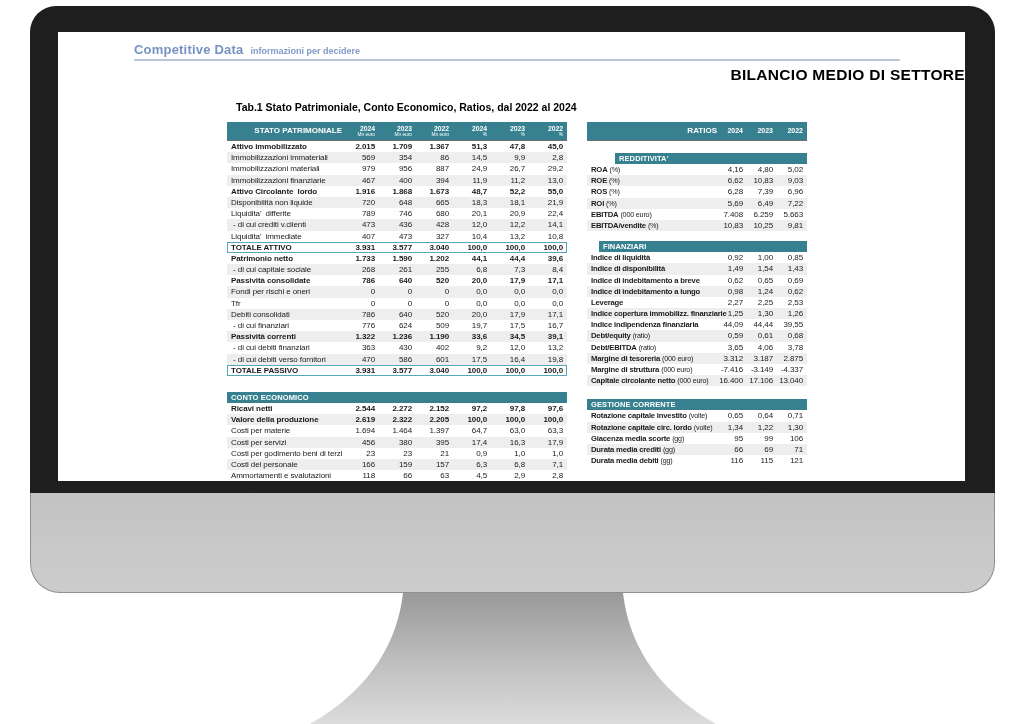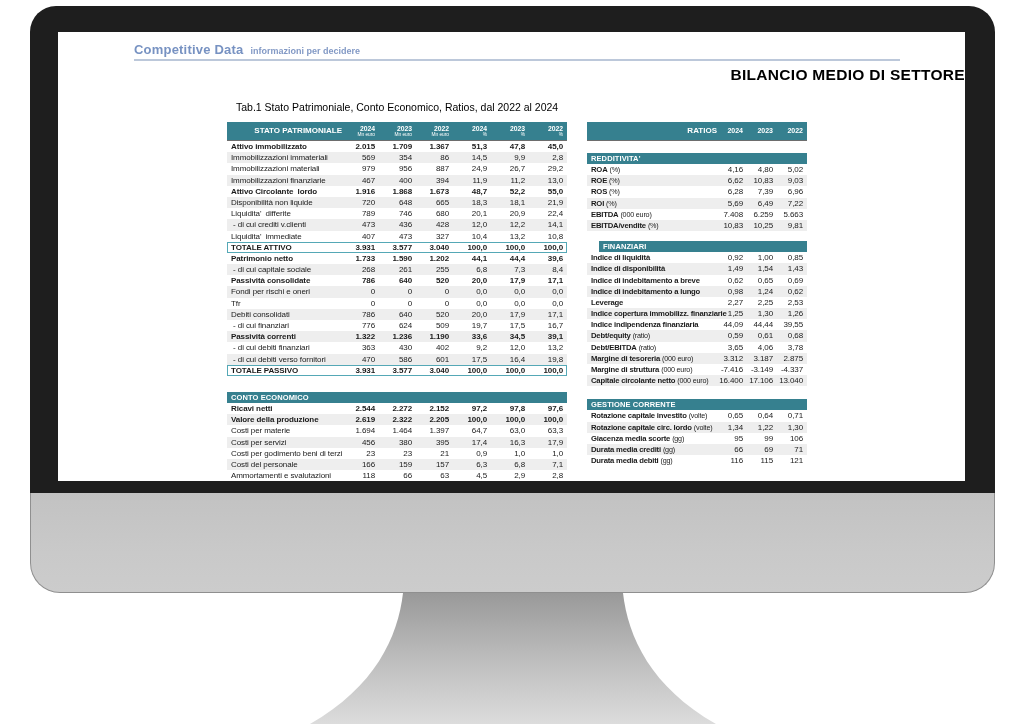--- a/index.html
+++ b/index.html
@@ -17,21 +17,21 @@
   
   .screen{position:absolute;left:58px;top:32px;width:907px;height:449px;background:#ffffff;overflow:hidden;}
 
   .brand{position:absolute;left:76px;top:8px;white-space:nowrap;}
   .brand-name{font-size:13px;font-weight:700;color:#7792c2;letter-spacing:0.2px;}
   .brand-tagline{font-size:9px;font-weight:700;color:#8299c5;margin-left:7px;}
   .brand-rule{position:absolute;left:76px;top:27px;width:766px;height:0;border-top:2px solid #bcc8da;}
 
   .title{position:absolute;left:0;top:34px;width:907px;text-align:right;
     font-size:15.5px;font-weight:700;color:#000;letter-spacing:0.3px;}
-  .caption{position:absolute;left:178px;top:69px;font-size:10.5px;color:#000;}
+  .caption{position:absolute;left:178px;top:69px;font-size:10.5px;color:#000;font-weight:bold;}
 
   .tbl{position:absolute;top:90px;}
   .tbl.left{left:169px;width:340px;}
   .tbl.right{left:529px;width:220px;}
 
   .thead{display:grid;background:#36808f;color:#fff;height:18px;border-bottom:1px solid #6d6d6d;}
   .tbl.left .thead{grid-template-columns:115px 37px 37px 37px 38px 38px 38px;}
   .tbl.right .thead{grid-template-columns:130px 30px 30px 30px;}
   .hlabel{font-size:8px;font-weight:700;line-height:18px;padding-left:4px;white-space:nowrap;text-align:right;}
   .hcol{display:flex;flex-direction:column;justify-content:center;align-items:flex-end;padding-right:4px;}
@@ -44,21 +44,21 @@
   .tbl.left .row{grid-template-columns:115px 37px 37px 37px 38px 38px 38px;}
   .tbl.right .row{grid-template-columns:130px 30px 30px 30px;}
   .rows > .row:nth-child(even){background:#eeeeee;}
   .row .lbl{padding-left:4px;white-space:pre;overflow:visible;}
   .row .cell{text-align:right;padding-right:4px;white-space:nowrap;}
   .row.bold{font-weight:700;}
   .row.total{font-weight:700;background:#ffffff !important;outline:1.6px solid #55a8b6;outline-offset:-1px;}
 
   .secband{background:#36808f;color:#fff;font-size:7.5px;font-weight:700;height:11px;line-height:11px;
     padding-left:4px;letter-spacing:0.1px;white-space:nowrap;}
-  .gap16{margin-top:16px;} .gap12{margin-top:12px;} .gap10{margin-top:10px;margin-left:12px;} .gap13{margin-top:13px;}
+  .gap16{margin-top:16px;} .gap12{margin-top:12px;margin-left:28px;} .gap10{margin-top:10px;margin-left:12px;} .gap13{margin-top:13px;}
 
   .rrow .lb{font-weight:700;font-size:7.7px;letter-spacing:-0.2px;}
   .rrow .sfx{font-size:7.2px;letter-spacing:-0.2px;color:#222;}
   .rrow .sfx:not(:empty){margin-left:2px;}
 </style>
 </head>
 <body>
 
 <div class="stage">
   <div class="bezel"></div>

